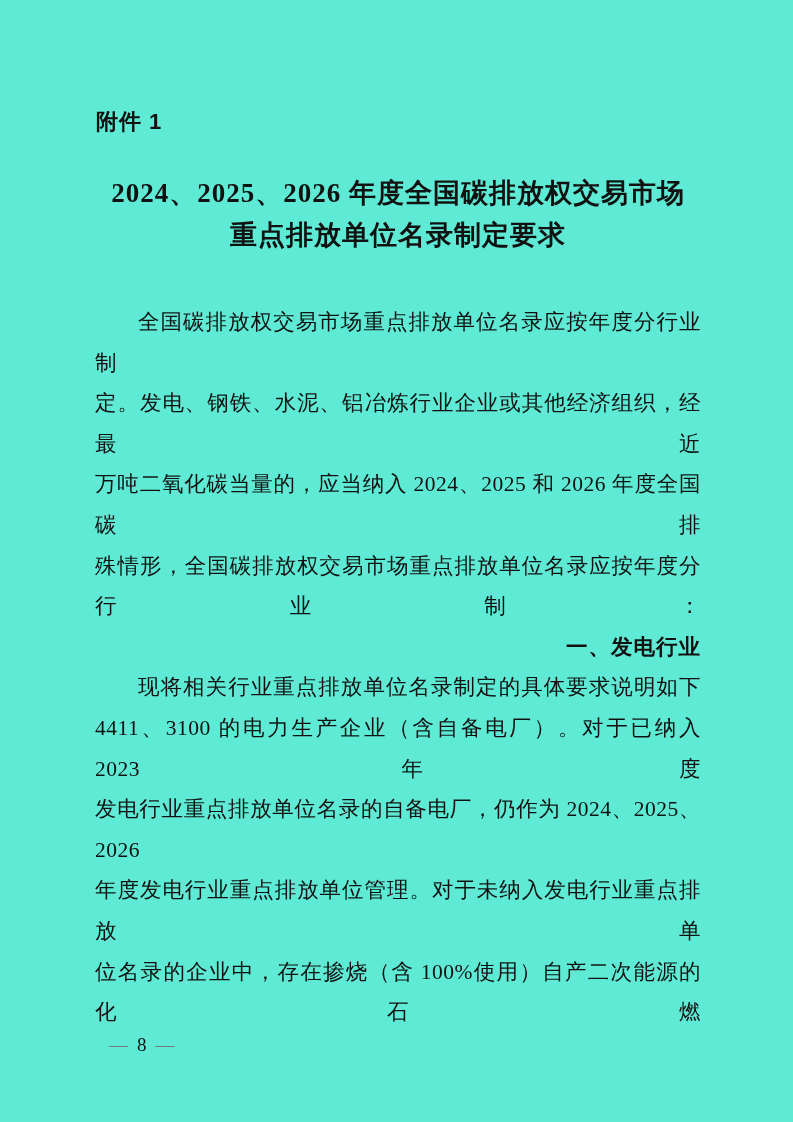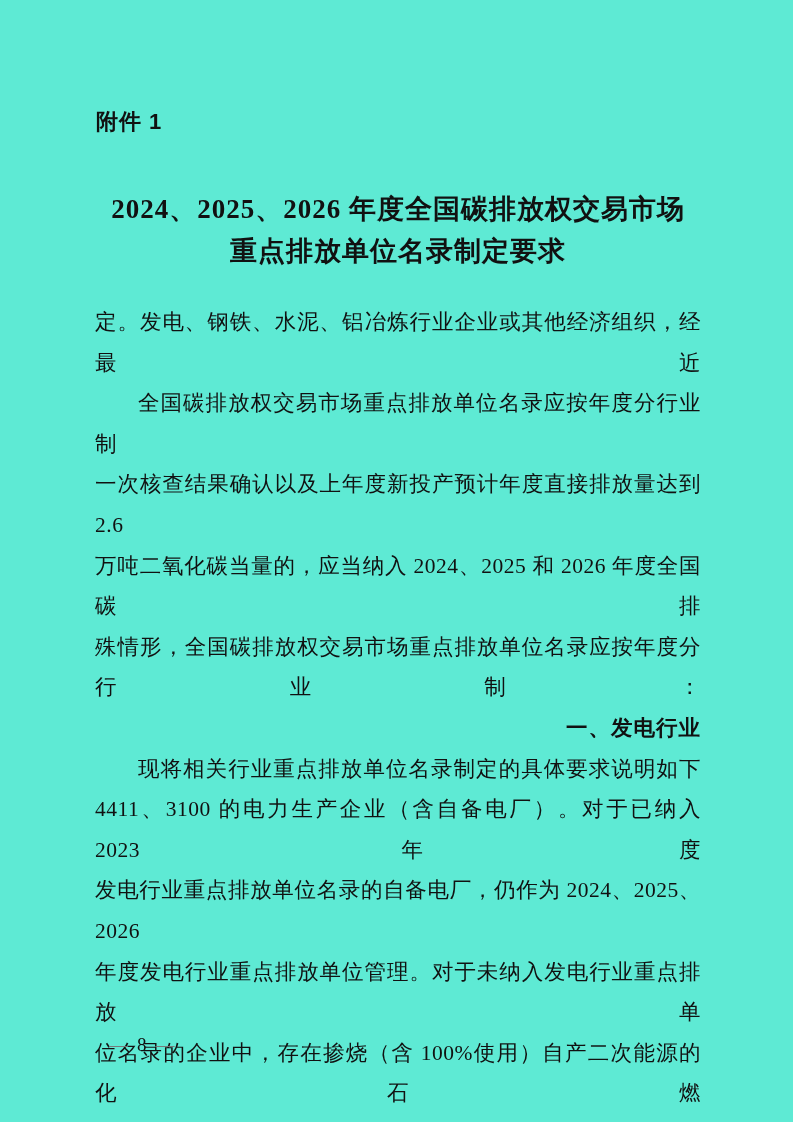--- a/index.html
+++ b/index.html
@@ -20,21 +20,21 @@
     position: absolute;
     top: 107px;
     left: 96px;
     font-size: 22px;
     font-weight: 700;
     font-family: "Liberation Sans", sans-serif;
     letter-spacing: 1px;
   }
   .doc-title {
     position: absolute;
-    top: 188px;
+    top: 172px;
     left: 95px;
     width: 606px;
     text-align: center;
     font-size: 27px;
     font-weight: 700;
     line-height: 42px;
     letter-spacing: 1px;
   }
   .body-text {
     position: absolute;
@@ -79,23 +79,22 @@
 <div class="page">
 
   <div class="attachment">附件 1</div>
 
   <div class="doc-title">
     <div>2024、2025、2026 年度全国碳排放权交易市场</div>
     <div>重点排放单位名录制定要求</div>
   </div>
 
   <div class="body-text">
+    <div class="ln indent">全国碳排放权交易市场重点排放单位名录应按年度分行业制</div>
     <div class="ln">定。发电、钢铁、水泥、铝冶炼行业企业或其他经济组织，经最近</div>
-    <div class="ln indent">全国碳排放权交易市场重点排放单位名录应按年度分行业制</div>
-    <div class="ln">一次核查结果确认以及上年度新投产预计年度直接排放量达到 2.6</div>
     <div class="ln">万吨二氧化碳当量的，应当纳入 2024、2025 和 2026 年度全国碳排</div>
     <div class="ln">殊情形，全国碳排放权交易市场重点排放单位名录应按年度分行业制：</div>
     <div class="ln heading">一、发电行业</div>
     <div class="ln indent">现将相关行业重点排放单位名录制定的具体要求说明如下</div>
     <div class="ln">4411、3100 的电力生产企业（含自备电厂）。对于已纳入 2023 年度</div>
     <div class="ln">发电行业重点排放单位名录的自备电厂，仍作为 2024、2025、2026</div>
     <div class="ln">年度发电行业重点排放单位管理。对于未纳入发电行业重点排放单</div>
     <div class="ln">位名录的企业中，存在掺烧（含 100%使用）自产二次能源的化石燃</div>
 
   </div>

